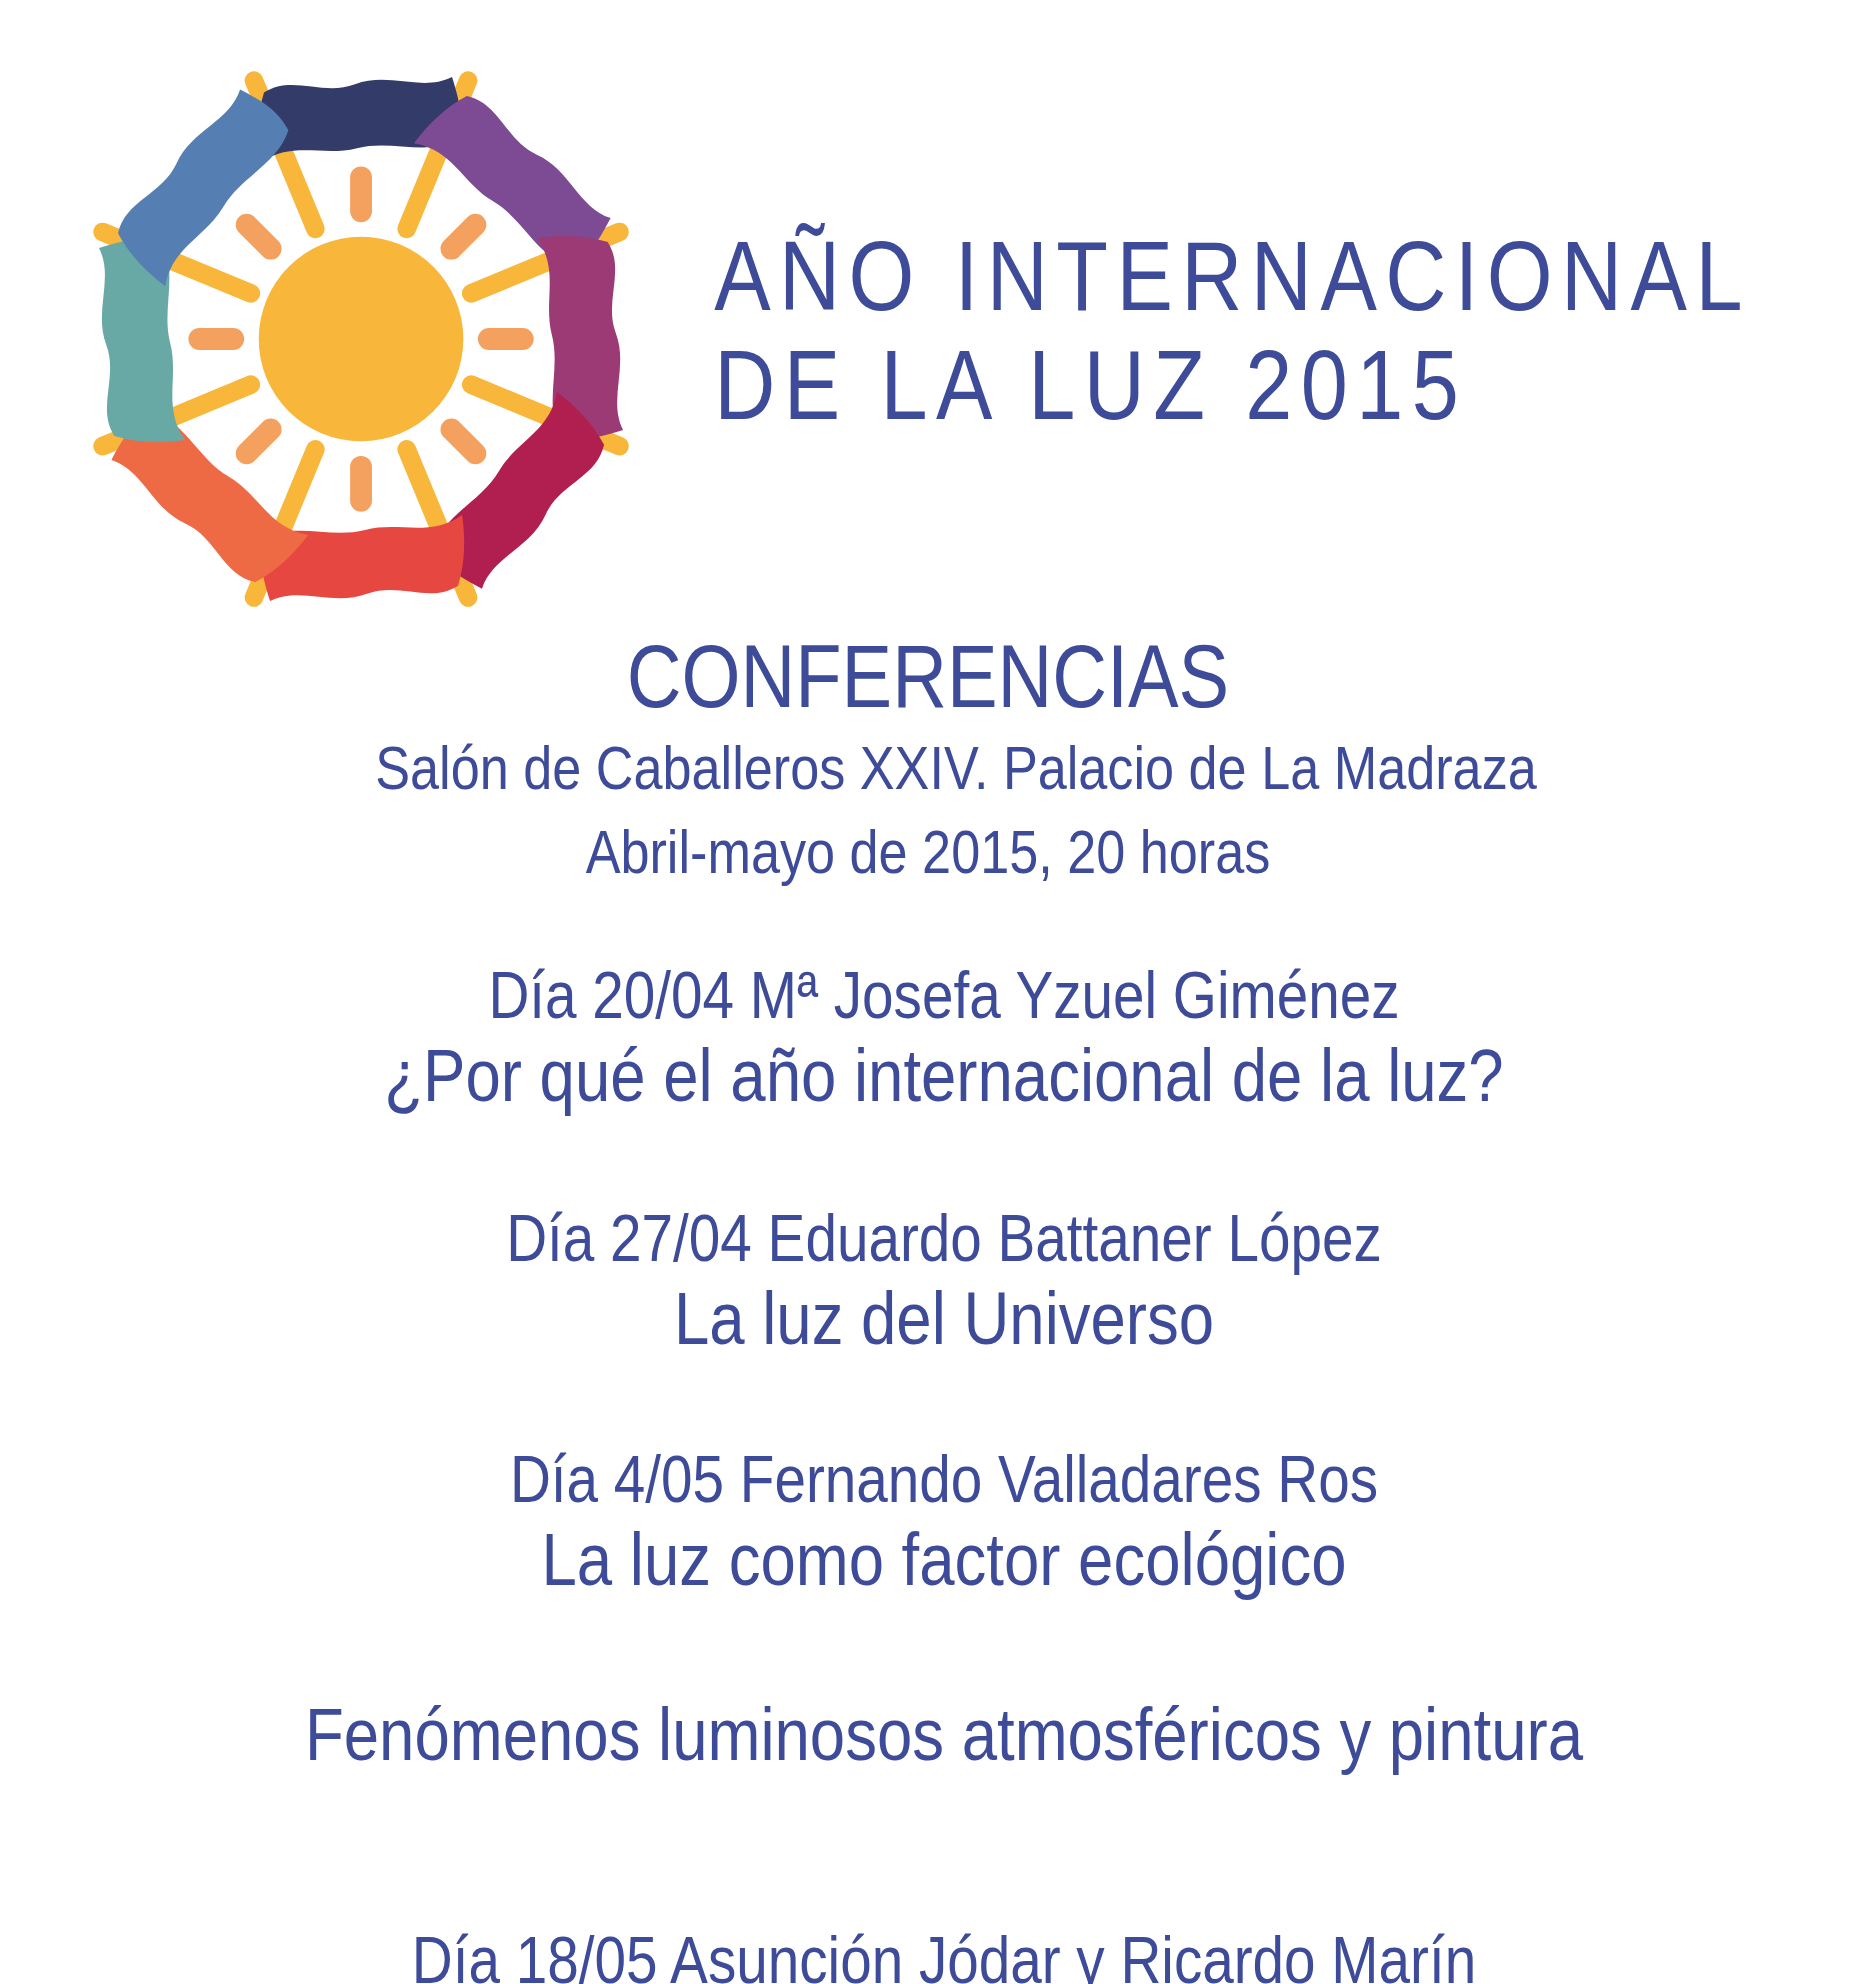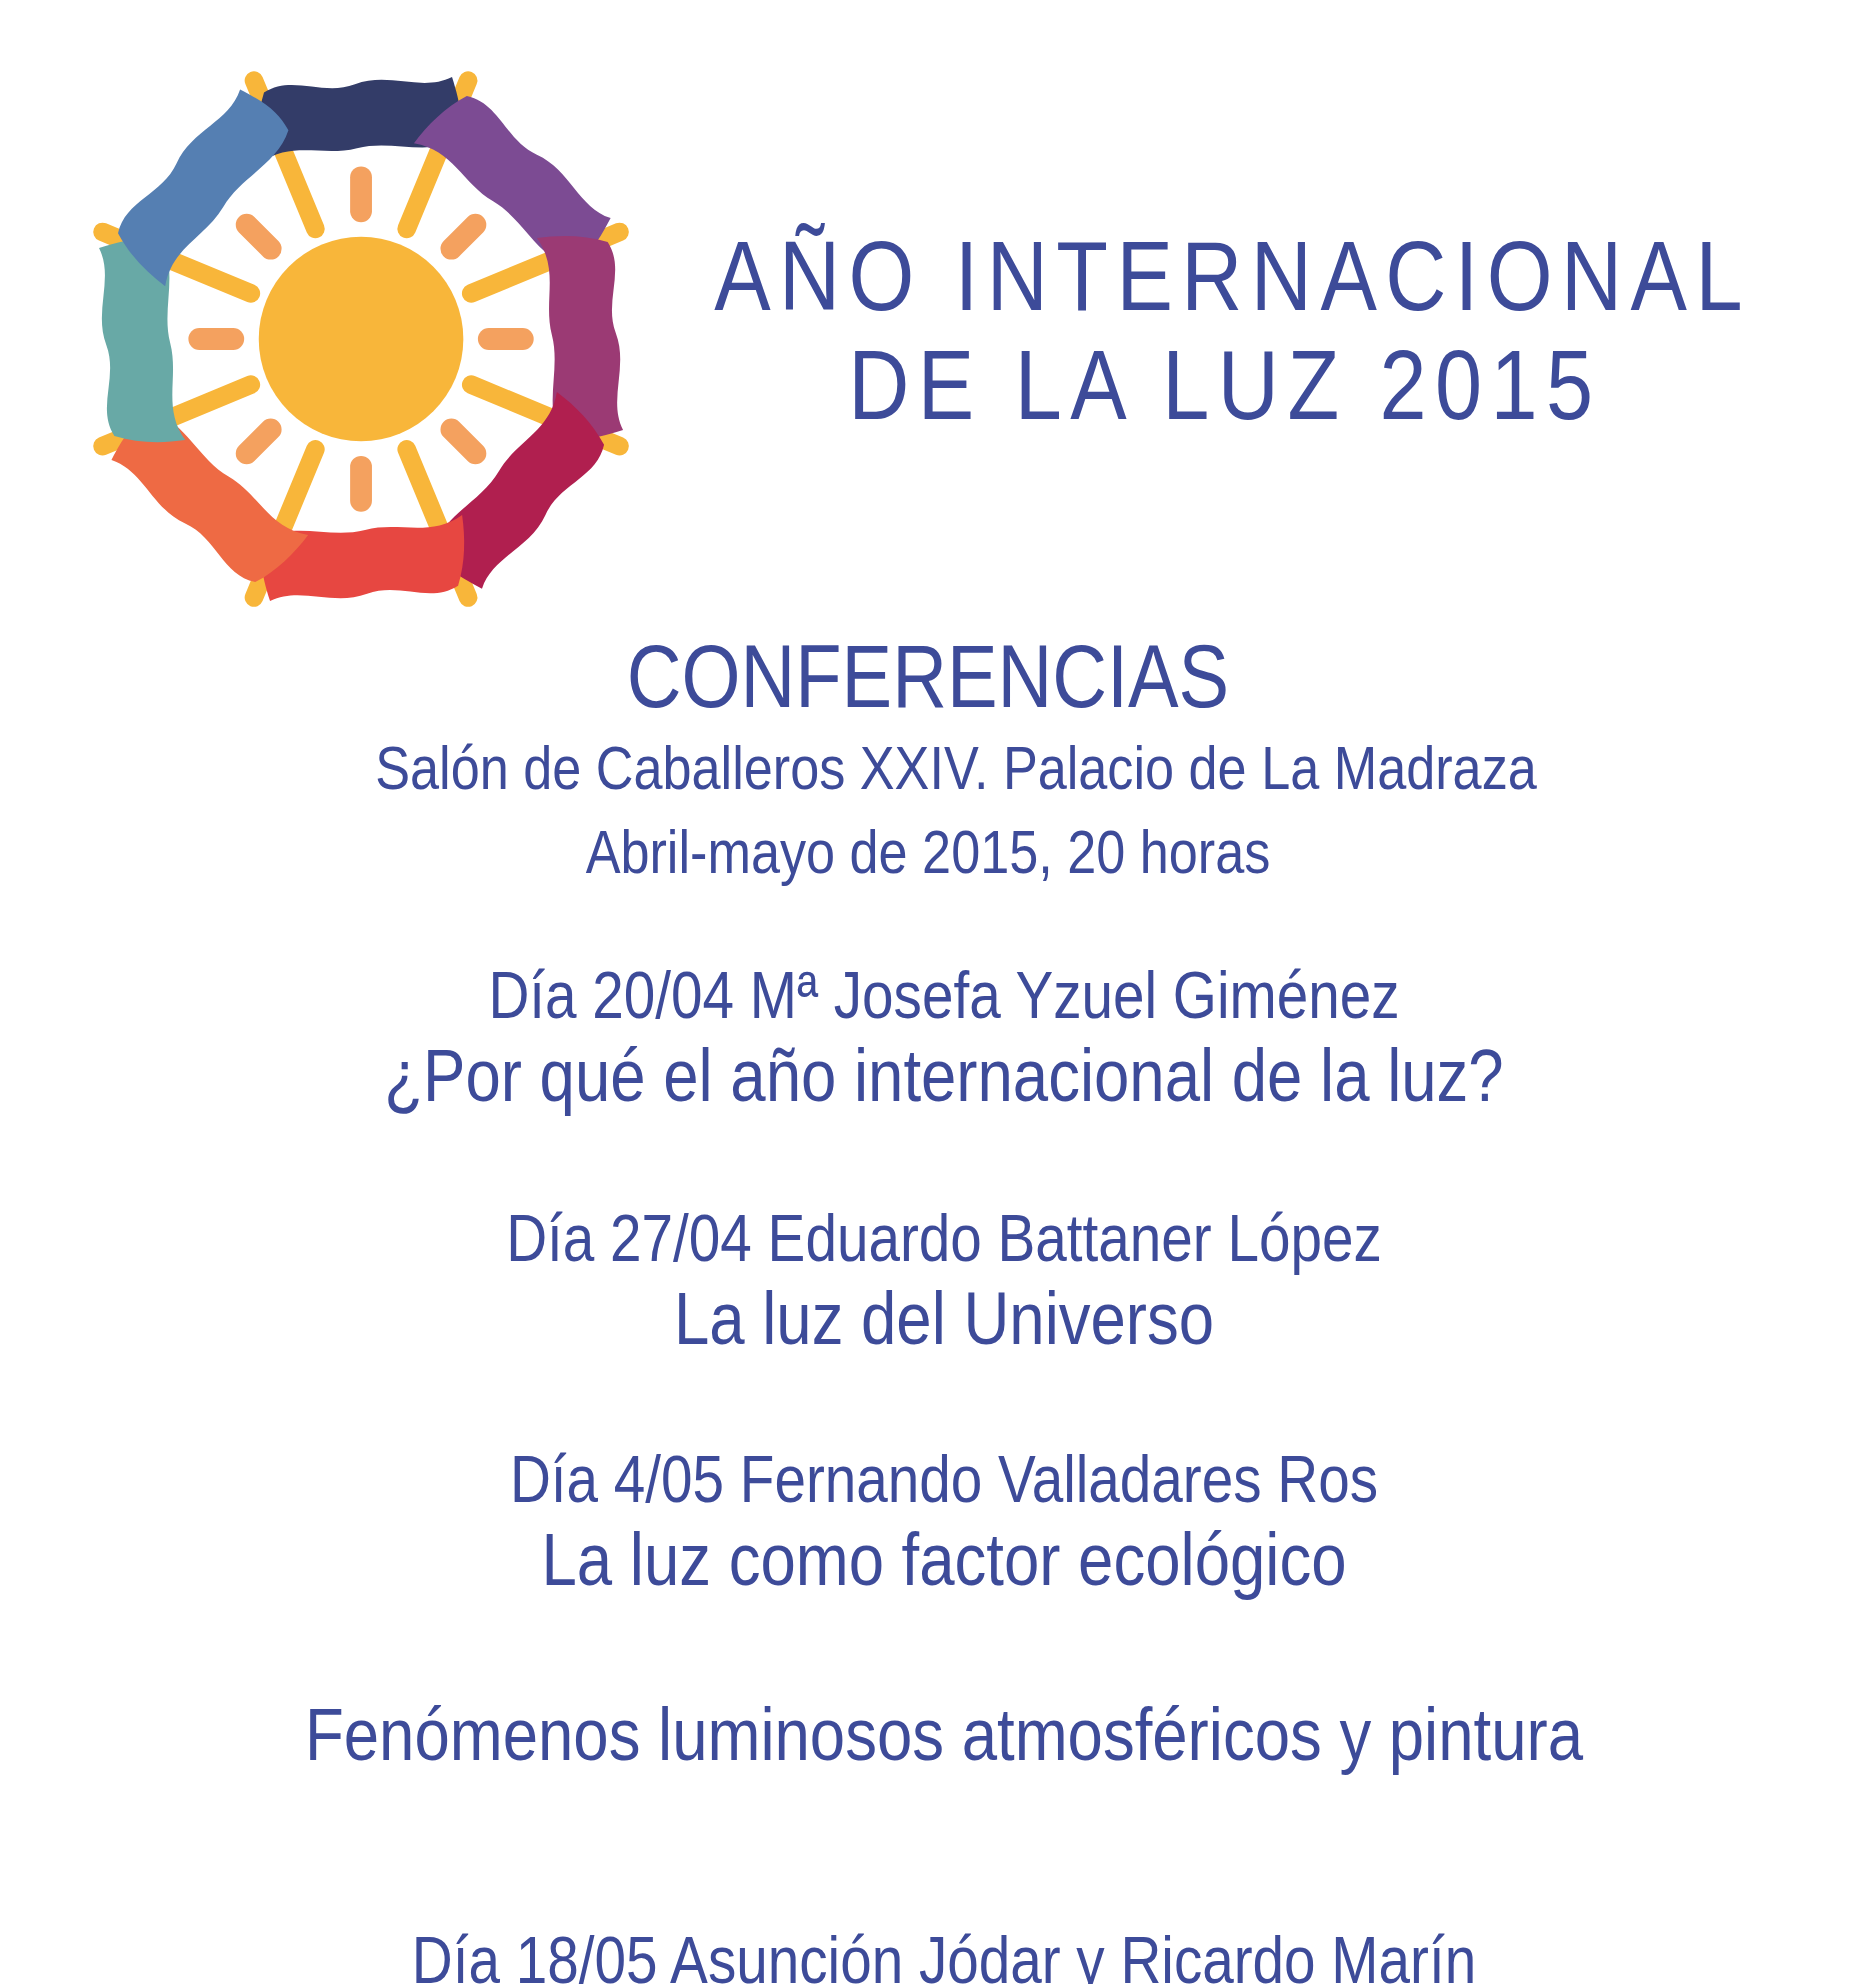--- a/index.html
+++ b/index.html
@@ -5,21 +5,21 @@
   html,body{margin:0;padding:0;background:#fff;}
   .page{position:relative;width:100vw;height:141.42vw;background:#fff;overflow:hidden;
         font-family:"Liberation Sans",sans-serif;color:#3d4b99;}
   .abs{position:absolute;}
   .center{text-align:center;left:0;width:100%;}
   .cond{transform:scaleX(0.86);transform-origin:50% 50%;display:block;}
 
   .logo{left:4.2%;top:2.15%;width:30.5%;aspect-ratio:1/1;}
   .logo svg{width:100%;height:100%;display:block;}
 
-  .title{left:34%;width:64%;top:8.45%;text-align:center;}
+  .title{left:34%;width:64%;top:8.45%;}
   .title-line{font-size:5.3vw;line-height:1.11;letter-spacing:0.1em;transform:scaleX(0.86);display:block;white-space:nowrap;}
 
   .conf-heading{top:24.1%;font-size:4.75vw;line-height:1;}
   .venue{top:28.1%;font-size:3.27vw;line-height:1;padding-left:28px;}
   .schedule{top:31.3%;font-size:3.27vw;line-height:1;}
 
   .lecture{left:0;width:100%;text-align:center;padding-left:16px;}
   .lec-header{font-size:3.55vw;line-height:1.0;white-space:nowrap;}
   .lec-title{font-size:3.98vw;line-height:1.0;margin-top:0.55vw;white-space:nowrap;}
   .l0{top:36.68%}.l1{top:45.95%}.l2{top:55.13%}.l3{top:64.30%}.l4{top:73.47%}

